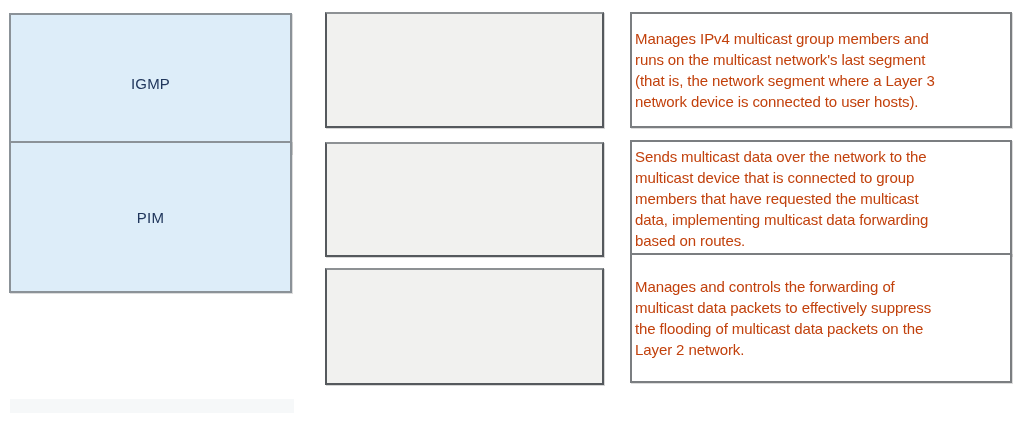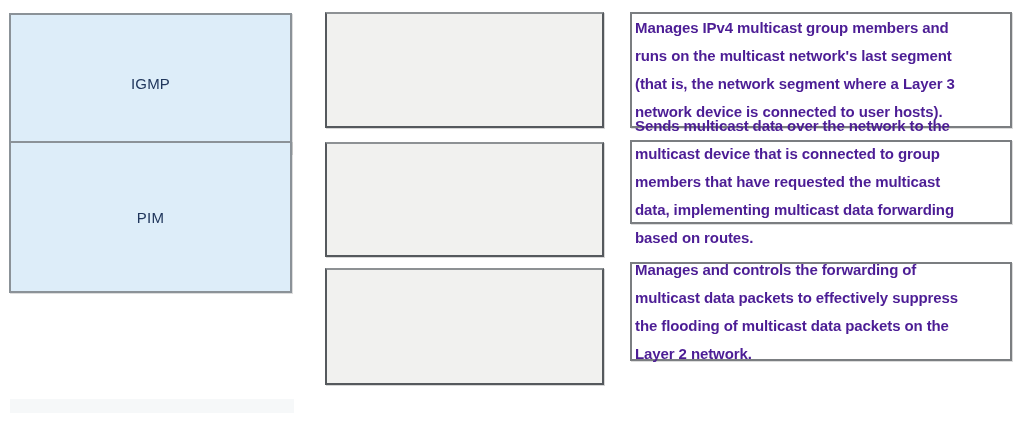--- a/index.html
+++ b/index.html
@@ -48,38 +48,37 @@
   .desc-box {
     left: 630px;
     width: 382px;
     background: #ffffff;
     border: 2px solid #7b7e81;
     display: flex;
     align-items: center;
     box-shadow: 1px 1px 0 rgba(140,140,140,0.3);
   }
   .desc-text {
-    color: #4c1d95;
+    color: #c2410c;
     font-size: 15px;
-    line-height: 28px;
+    line-height: 21px;
     padding: 1px 3px;
     white-space: pre-line;
     letter-spacing: -0.1px;
-    font-weight: bold;
   }
   
   .r1.option-box { top: 13px;  height: 141px; }
   .r2.option-box { top: 141px; height: 152px; }
   .r3.option-box { top: 267px; height: 123px; }
   .r1.target-box { top: 12px;  height: 116px; }
   .r2.target-box { top: 142px; height: 115px; }
   .r3.target-box { top: 268px; height: 117px; }
   .r1.desc-box   { top: 12px;  height: 116px; }
-  .r2.desc-box   { top: 140px; height: 84px; }
-  .r3.desc-box   { top: 262px; height: 99px; }
+  .r2.desc-box   { top: 140px; height: 116px; }
+  .r3.desc-box   { top: 253px; height: 130px; }
   
   .ghost-strip {
     position: absolute;
     left: 10px;
     top: 399px;
     width: 284px;
     height: 14px;
     background: #f6f8f9;
   }
 </style>

